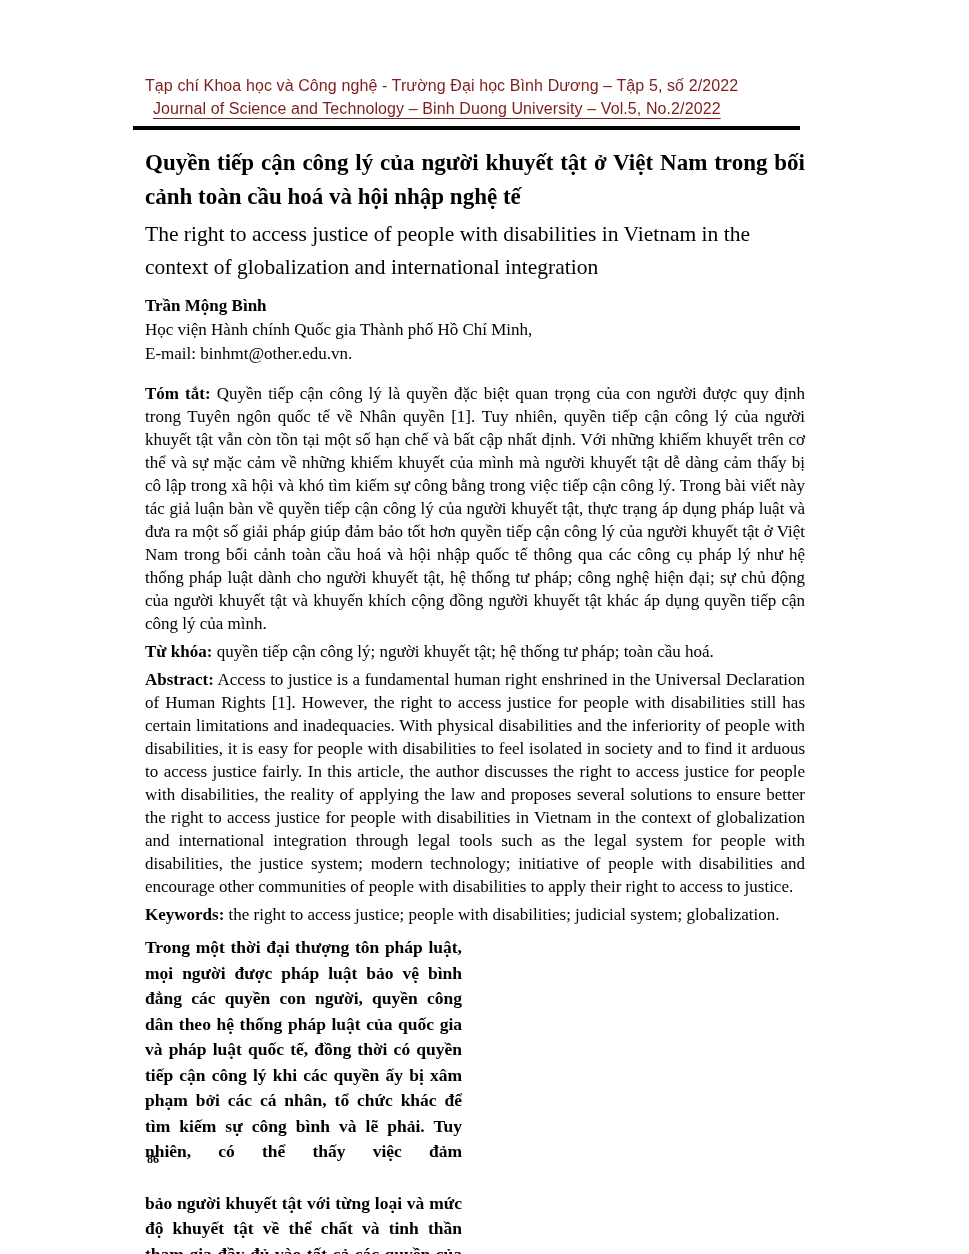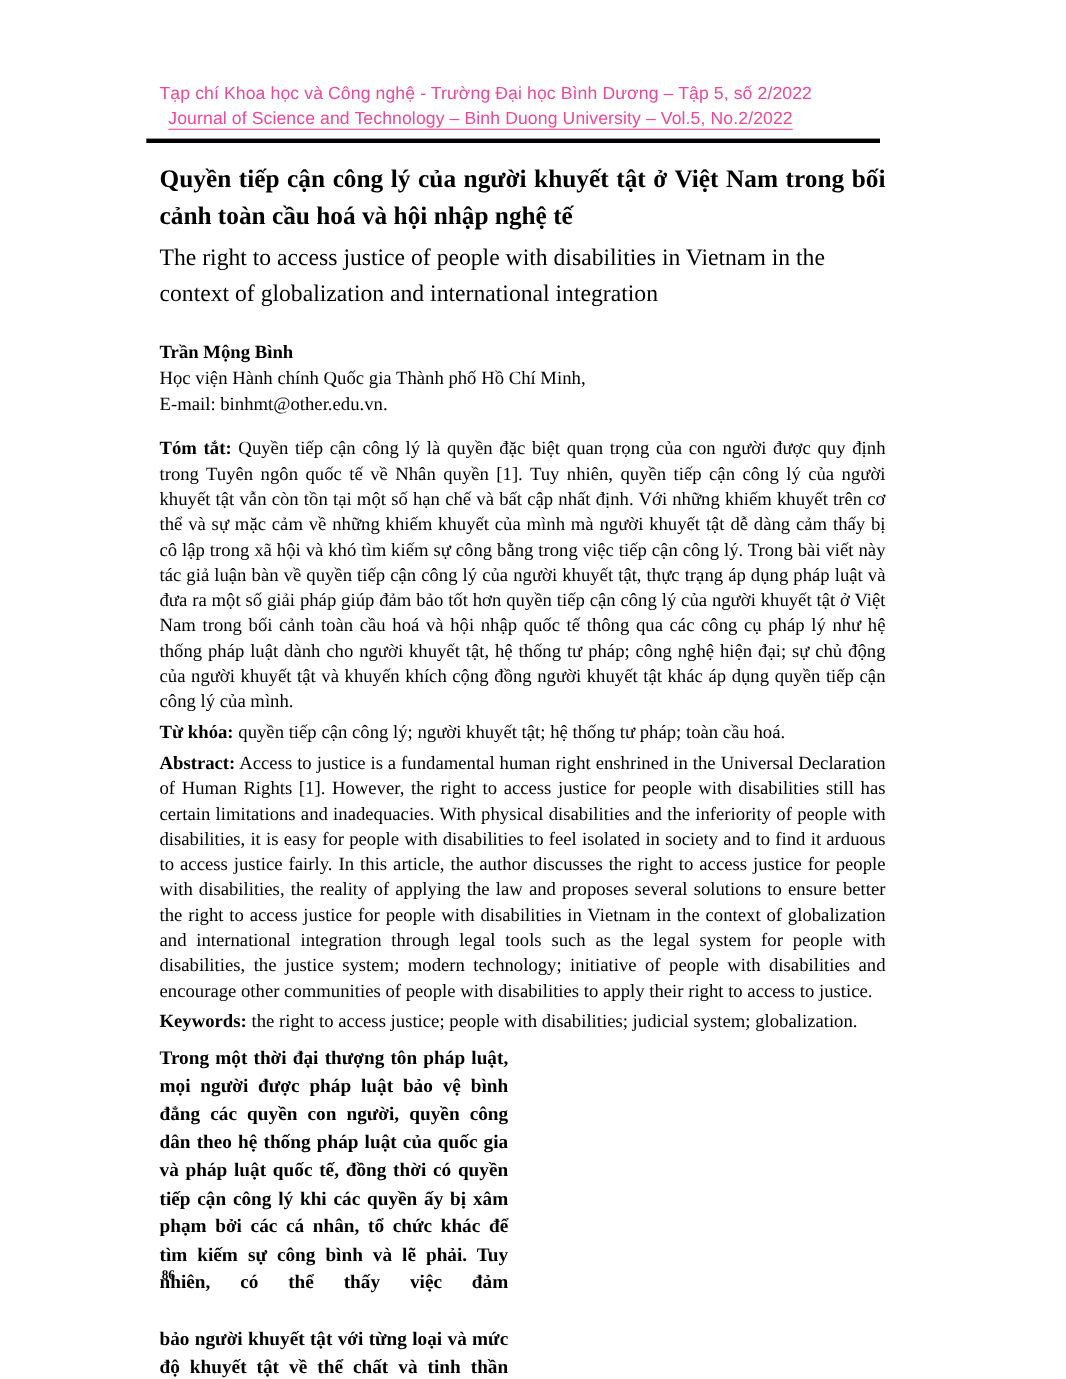--- a/index.html
+++ b/index.html
@@ -20,21 +20,21 @@
     position: absolute;
     left: 145px;
     top: 74px;
     width: 660px;
   }
   
   .journal-header {
     font-family: "Liberation Sans", "DejaVu Sans", sans-serif;
     font-size: 16px;
     line-height: 23px;
-    color: #ec4899;
+    color: #7f1d1d;
     letter-spacing: 0.1px;
   }
   .journal-header .line2 {
     text-decoration: underline;
     text-underline-offset: 4px;
     text-decoration-thickness: 1px;
     padding-left: 8px;
   }
   .header-rule {
     height: 4px;
@@ -52,21 +52,21 @@
     text-align: justify;
   }
   .title-en {
     margin: 4px 0 0 0;
     font-size: 21.5px;
     font-weight: normal;
     line-height: 33px;
   }
   
   .author-block {
-    margin-top: 24px;
+    margin-top: 10px;
     font-size: 17px;
     line-height: 24px;
   }
   .author-name { font-weight: bold; }
   
   .para {
     margin: 0;
     font-size: 17px;
     line-height: 23px;
     text-align: justify;

